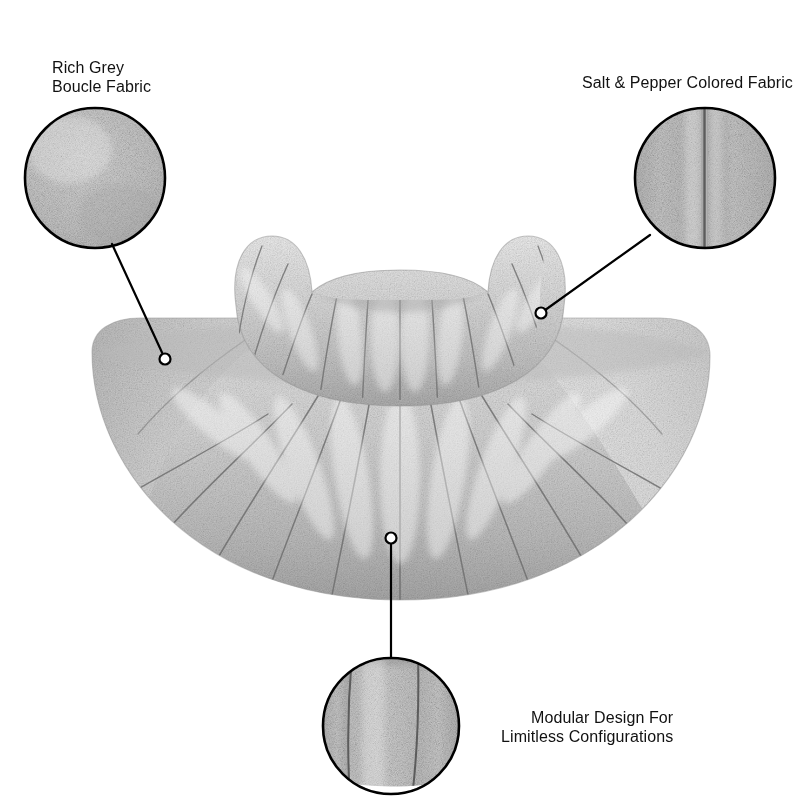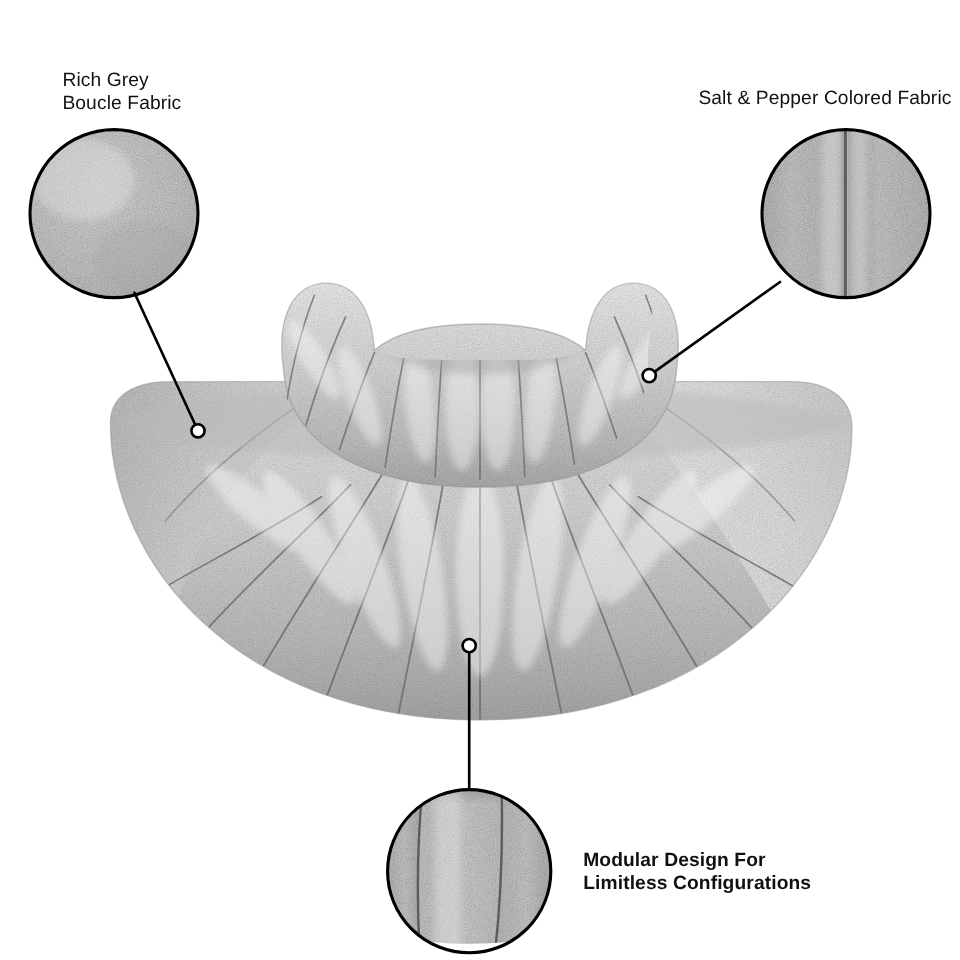--- a/index.html
+++ b/index.html
@@ -39,24 +39,23 @@
     left: 52px;
     top: 58px;
     text-align: left;
   }
   #label-salt-pepper {
     left: 582px;
     top: 73px;
     text-align: right;
   }
   #label-modular {
-    left: 486px;
+    left: 501px;
     top: 708px;
-    text-align: left;
-    font-weight: bold;
+    text-align: right;
   }
 </style>
 </head>
 <body>
 
 <div id="infographic">
 
   <svg class="stage" viewBox="0 0 800 800">
     <defs>
 

